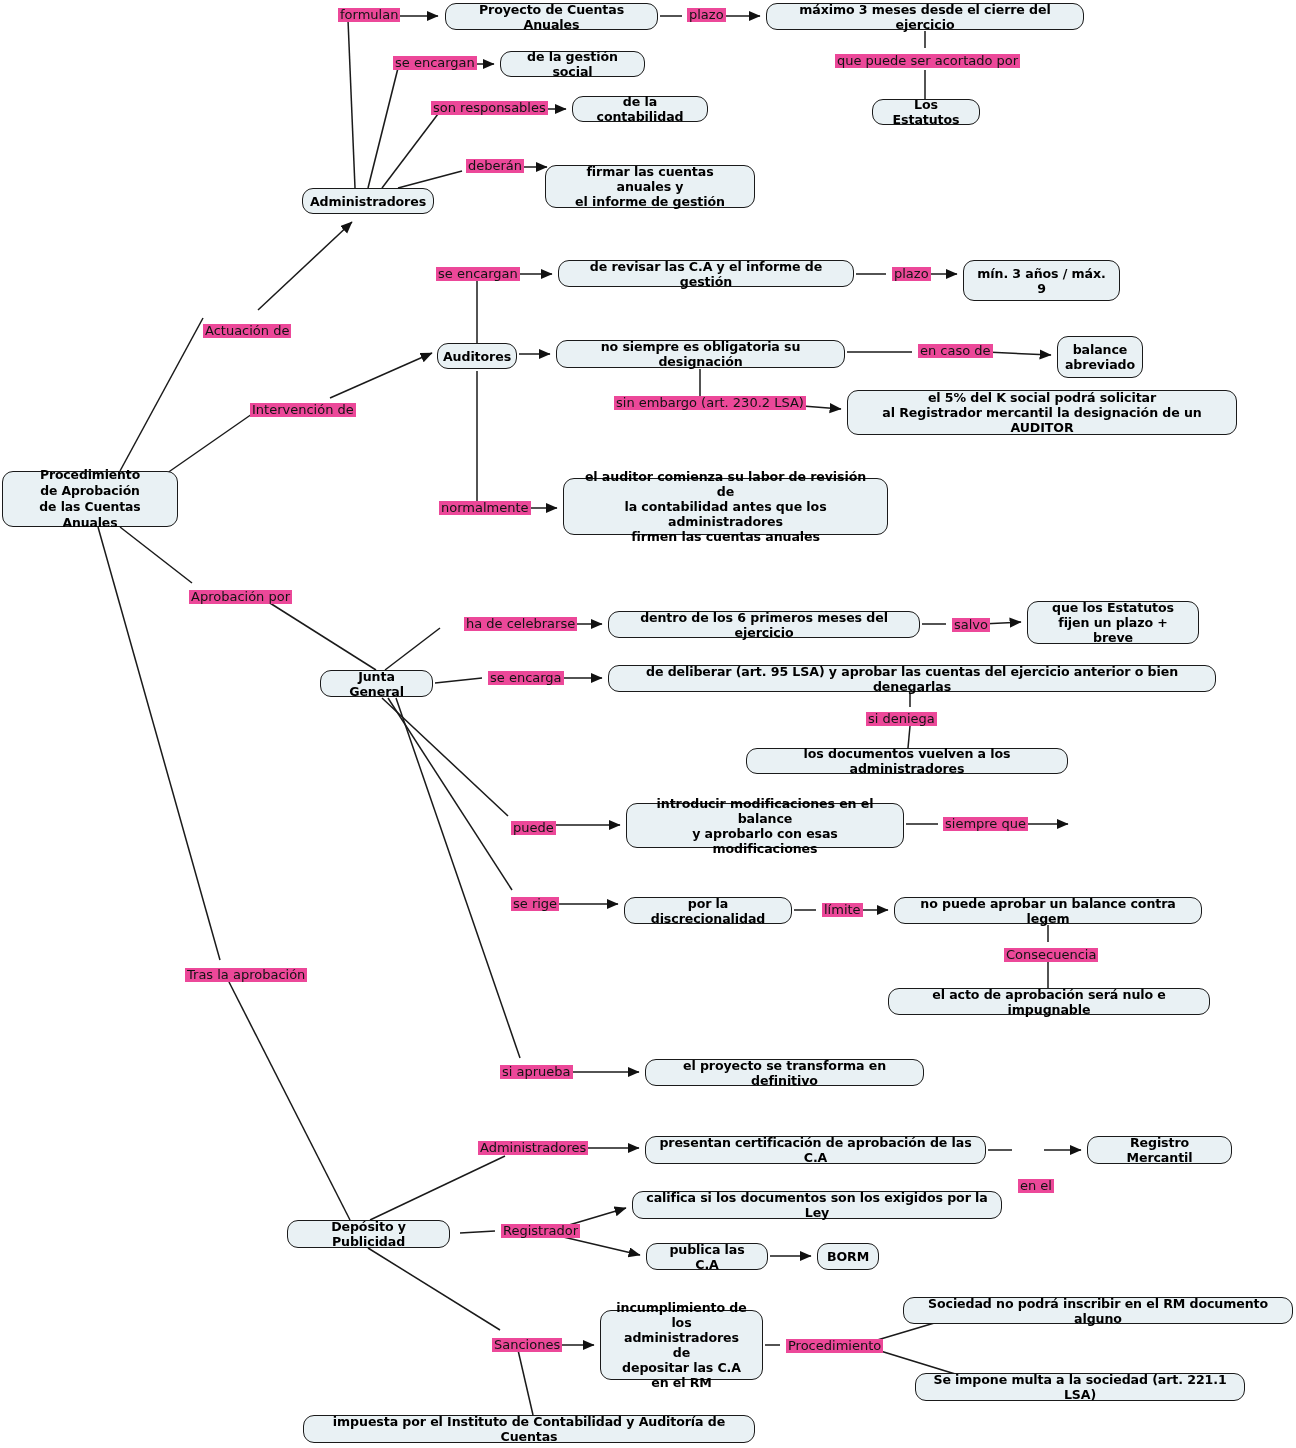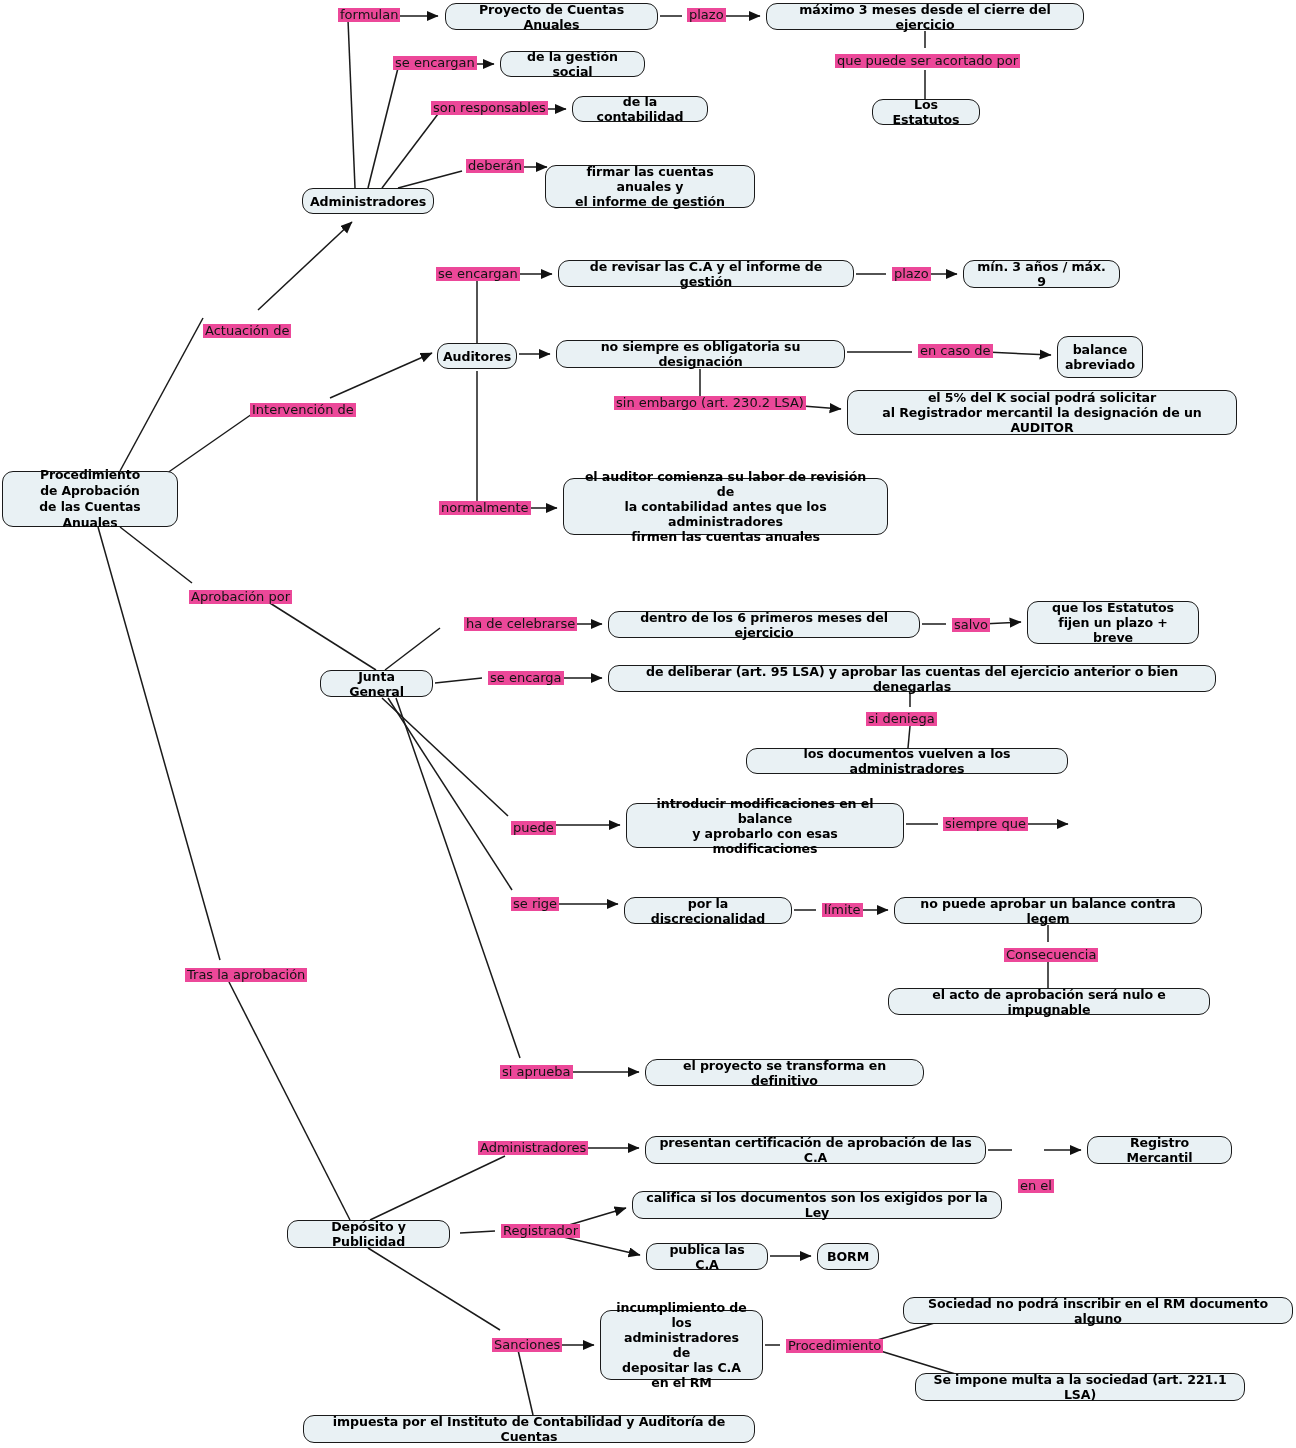--- a/index.html
+++ b/index.html
@@ -162,41 +162,41 @@
   <div class="node" style="left:302px; top:188px;  width:132px; height:26px;">Administradores</div>
   <div class="node" style="left:445px; top:3px; width:213px; height:27px;">Proyecto de Cuentas Anuales</div>
   <div class="node" style="left:766px; top:3px;    width:318px; height:27px;">máximo 3 meses desde el cierre del ejercicio</div>
   <div class="node" style="left:872px; top:99px;   width:108px; height:26px;">Los Estatutos</div>
   <div class="node" style="left:500px; top:51px;   width:145px; height:26px;">de la gestión social</div>
   <div class="node" style="left:572px; top:96px;   width:136px; height:26px;">de la contabilidad</div>
   <div class="node" style="left:545px; top:152px;  width:210px; height:43px;margin-top:13px;">firmar las cuentas anuales y
 el informe de gestión</div>
   <div class="node" style="left:437px; top:343px;  width:80px;  height:26px;">Auditores</div>
   <div class="node" style="left:558px; top:260px;  width:296px; height:27px;">de revisar las C.A y el informe de gestión</div>
-  <div class="node" style="left:963px; top:260px;  width:157px; height:28px;">mín. 3 años / máx. 9</div>
+  <div class="node" style="left:963px; top:260px;  width:157px; height:41px;">mín. 3 años / máx. 9</div>
   <div class="node" style="left:556px; top:340px; width:289px; height:28px;">no siempre es obligatoria su designación</div>
   <div class="node" style="left:1057px; top:336px; width:86px; height:42px;">balance
 abreviado</div>
   <div class="node" style="left:847px; top:390px; width:390px; height:45px;">el 5% del K social podrá solicitar
 al Registrador mercantil la designación de un AUDITOR</div>
   <div class="node" style="left:563px; top:478px; width:325px; height:57px;">el auditor comienza su labor de revisión de
 la contabilidad antes que los administradores
 firmen las cuentas anuales</div>
   <div class="node" style="left:320px; top:670px;  width:113px; height:27px;">Junta General</div>
   <div class="node" style="left:608px; top:611px; width:312px; height:27px;">dentro de los 6 primeros meses del ejercicio</div>
   <div class="node" style="left:1027px; top:601px; width:172px; height:43px;">que los Estatutos
 fijen un plazo + breve</div>
   <div class="node" style="left:608px; top:665px; width:608px; height:27px;">de deliberar (art. 95 LSA) y aprobar las cuentas del ejercicio anterior o bien denegarlas</div>
   <div class="node" style="left:746px; top:748px; width:322px; height:26px;">los documentos vuelven a los administradores</div>
   <div class="node" style="left:626px; top:803px; width:278px; height:45px;">introducir modificaciones en el balance
 y aprobarlo con esas modificaciones</div>
   <div class="node" style="left:624px; top:897px; width:168px; height:27px;">por la discrecionalidad</div>
   <div class="node" style="left:894px; top:897px; width:308px; height:27px;">no puede aprobar un balance contra legem</div>
   <div class="node" style="left:888px; top:988px; width:322px; height:27px;">el acto de aprobación será nulo e impugnable</div>
-  <div class="node" style="left:645px; top:1059px; width:279px; height:27px;border-radius:12px;">el proyecto se transforma en definitivo</div>
+  <div class="node" style="left:645px; top:1059px; width:279px; height:27px;">el proyecto se transforma en definitivo</div>
   <div class="node" style="left:287px; top:1220px; width:163px; height:28px;">Depósito y Publicidad</div>
   <div class="node" style="left:645px; top:1136px; width:341px; height:28px;">presentan certificación de aprobación de las C.A</div>
   <div class="node" style="left:1087px; top:1136px; width:145px; height:28px;">Registro Mercantil</div>
   <div class="node" style="left:632px; top:1191px; width:370px; height:28px;">califica si los documentos son los exigidos por la Ley</div>
   <div class="node" style="left:646px; top:1243px; width:122px; height:27px;">publica las C.A</div>
   <div class="node" style="left:817px; top:1243px; width:62px; height:27px;">BORM</div>
   <div class="node" style="left:600px; top:1310px; width:163px; height:70px;">incumplimiento de los
 administradores de
 depositar las C.A
 en el RM</div>

